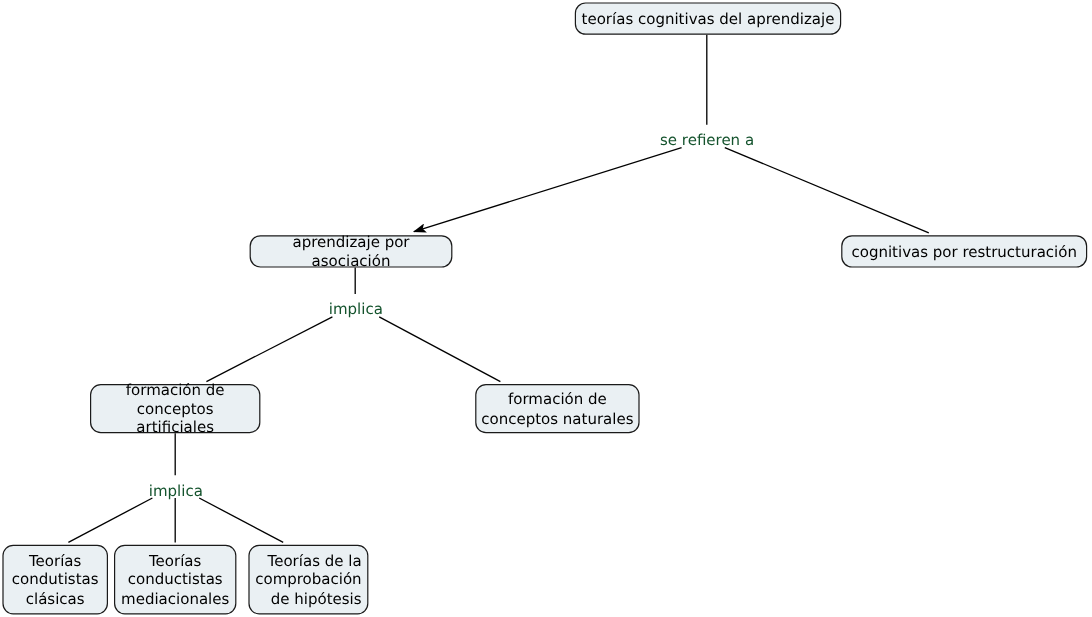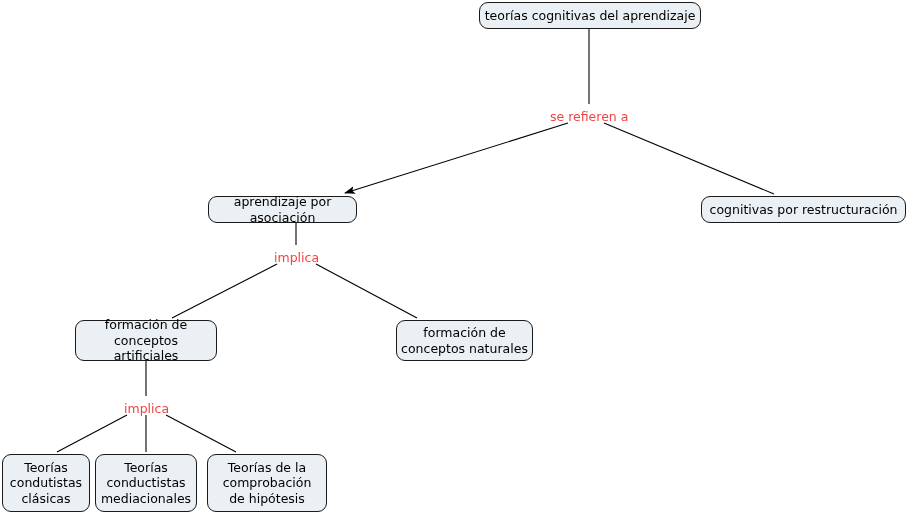--- a/index.html
+++ b/index.html
@@ -33,21 +33,21 @@
     justify-content: center;
     text-align: center;
     color: #000000;
     font-size: 12.5px;
     line-height: 15.5px;
     white-space: pre-line;
     padding: 0 4px;
   }
   .link-label {
     position: absolute;
-    color: #ef4444;
+    color: #14532d;
     font-size: 12.5px;
     line-height: 14px;
     white-space: nowrap;
     background: transparent;
   }
 </style>
 </head>
 <body>
 
 <div id="canvas">
@@ -67,33 +67,33 @@
         <polyline points="316,264 417,318" fill="none" stroke="#000000" stroke-width="1.1"></polyline>
         <polyline points="146,361 146,396" fill="none" stroke="#000000" stroke-width="1.1"></polyline>
         <polyline points="127,415 57,452" fill="none" stroke="#000000" stroke-width="1.1"></polyline>
         <polyline points="146,415 146,452" fill="none" stroke="#000000" stroke-width="1.1"></polyline>
         <polyline points="166,415 236,452" fill="none" stroke="#000000" stroke-width="1.1"></polyline>
       </g>
   </svg>
 
   <div id="node-layer">
       <div class="node" style="left: 479px; top: 2px; width: 222px; height: 27px;">teorías cognitivas del aprendizaje</div>
-      <div class="node" style="left: 208px; top: 196px; width: 149px; height: 27px;">aprendizaje por asociación</div>
+      <div class="node" style="left: 208px; top: 196px; width: 169px; height: 27px;">aprendizaje por asociación</div>
       <div class="node" style="left: 701px; top: 196px; width: 205px; height: 27px;">cognitivas por restructuración</div>
       <div class="node" style="left: 75px; top: 320px; width: 142px; height: 41px;">formación de
 conceptos artificiales</div>
       <div class="node" style="left: 396px; top: 320px; width: 137px; height: 41px;">formación de
 conceptos naturales</div>
       <div class="node" style="left: 2px; top: 454px; width: 88px; height: 58px;">Teorías
 condutistas
 clásicas</div>
       <div class="node" style="left: 95px; top: 454px; width: 102px; height: 58px;">Teorías
 conductistas
 mediacionales</div>
-      <div class="node" style="left: 207px; top: 454px; width: 120px; height: 58px;">Teorías de la
+      <div class="node" style="left: 207px; top: 454px; width: 100px; height: 58px; text-align: right;">Teorías de la
 comprobación
 de hipótesis</div>
     </div>
   <div id="label-layer">
       <div class="link-label" style="left: 550px; top: 110px;">se refieren a</div>
       <div class="link-label" style="left: 274px; top: 251px;">implica</div>
       <div class="link-label" style="left: 124px; top: 402px;">implica</div>
     </div>
 
 </div>

